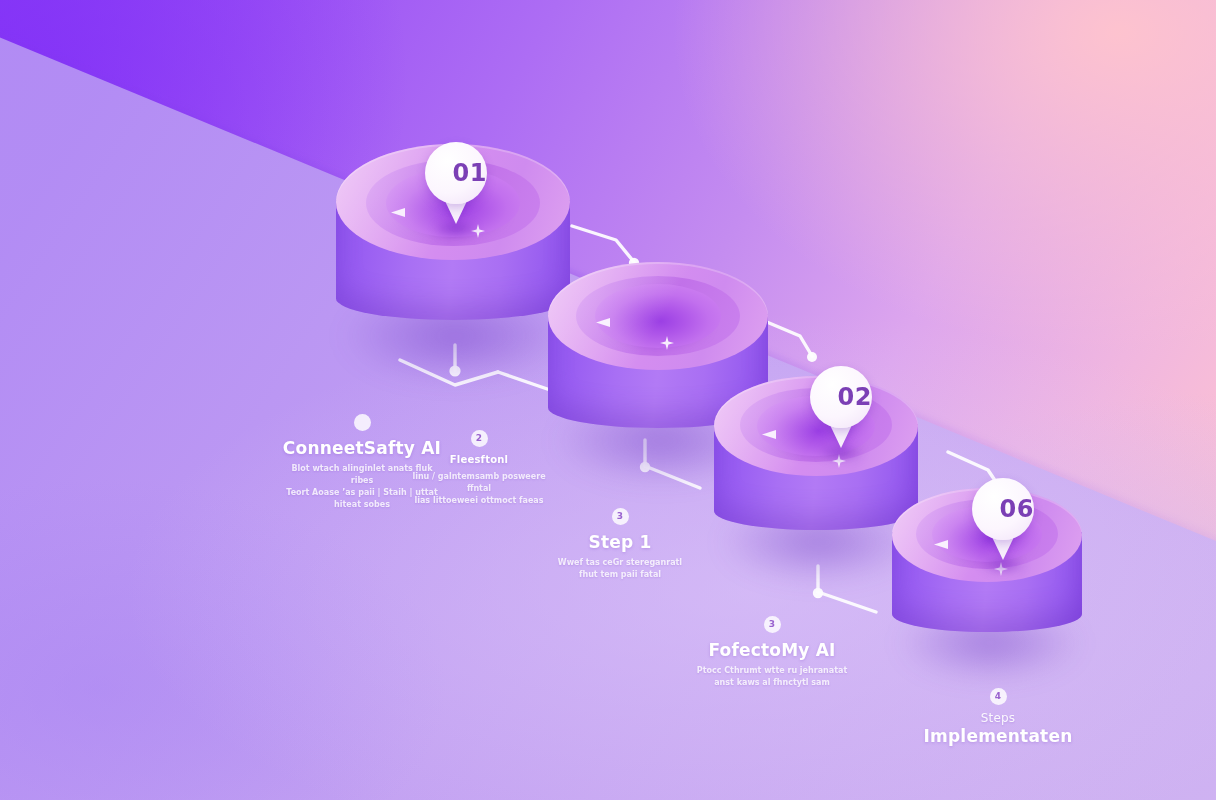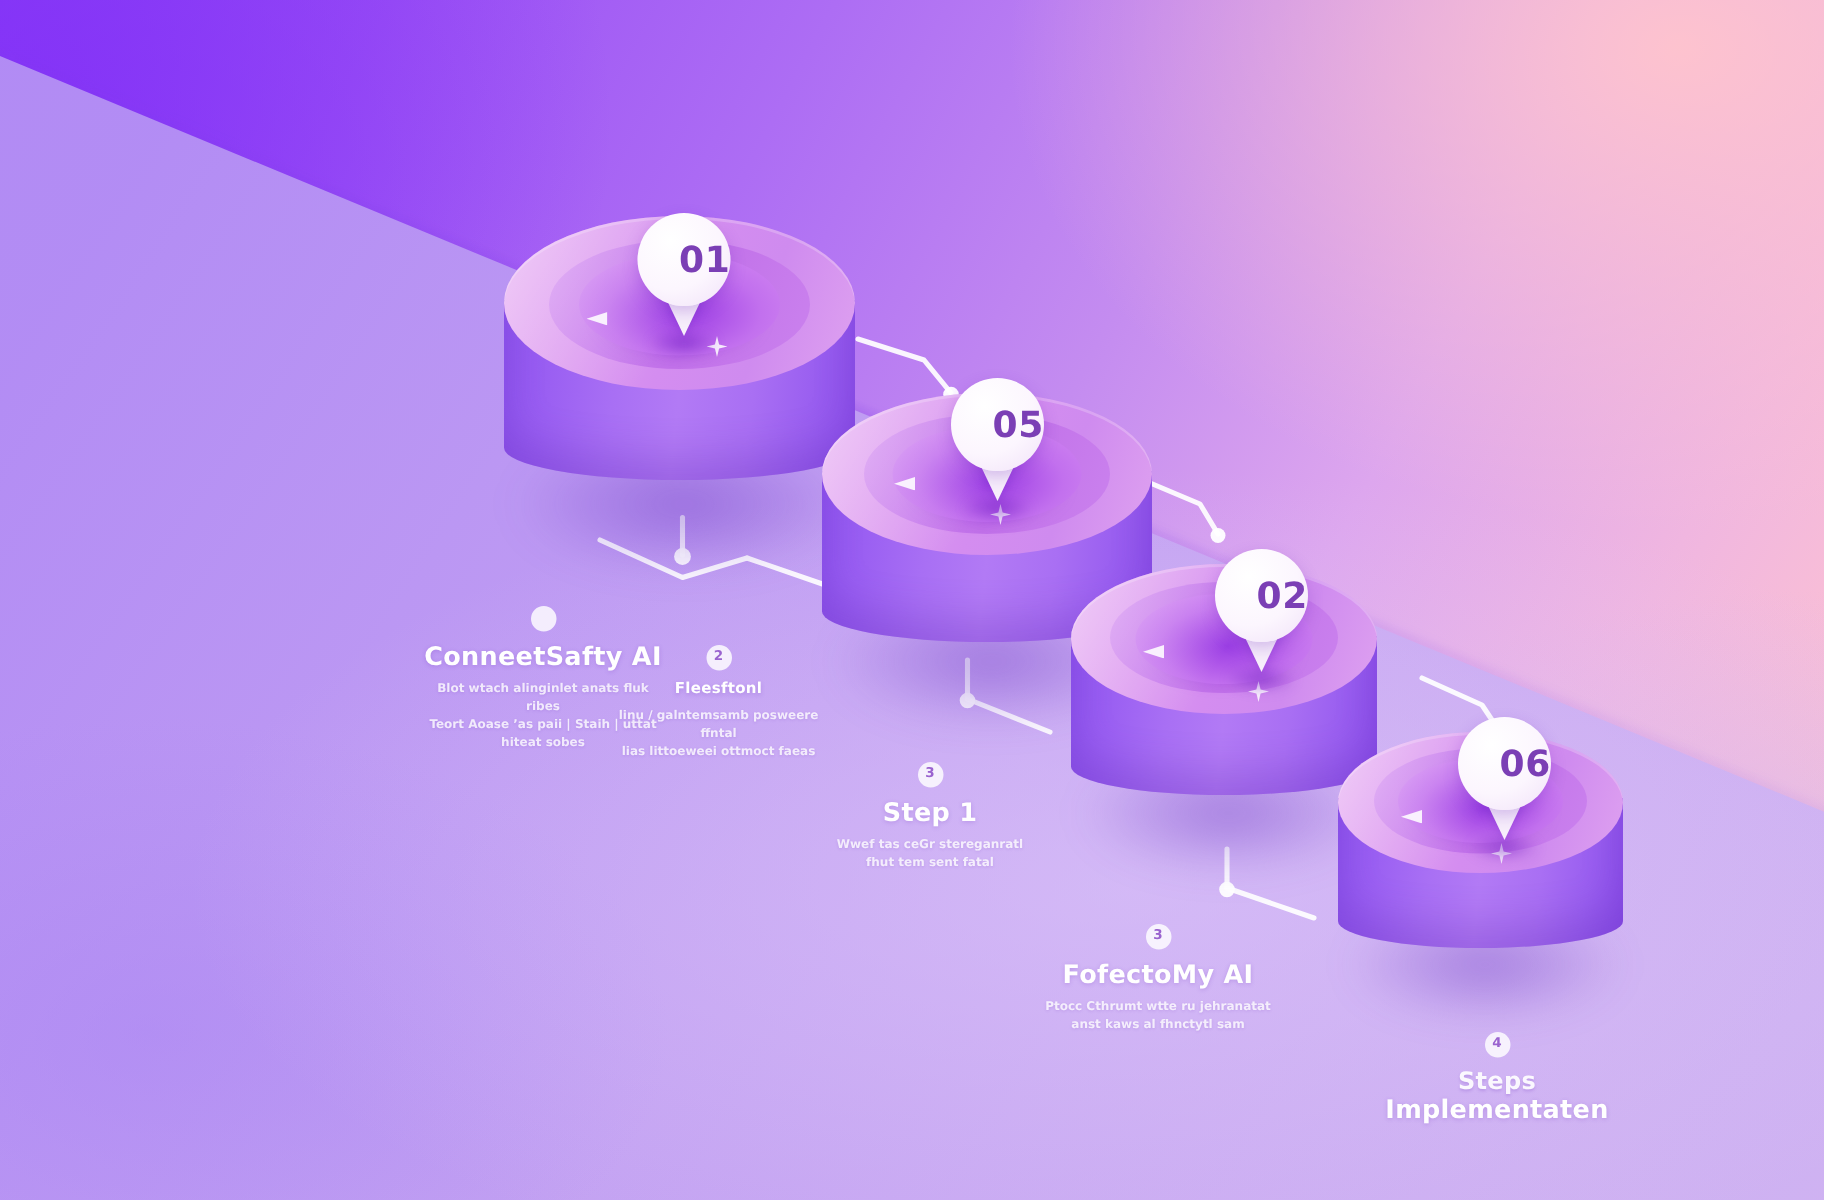--- a/index.html
+++ b/index.html
@@ -168,21 +168,21 @@
   .label-badge {
     width:17px; height:17px; border-radius:50%;
     margin:0 auto 7px auto;
     background:rgba(255,255,255,.82);
     display:flex; align-items:center; justify-content:center;
   }
   .label-badge span {
     font-size:9px; font-weight:700; color:#9a63cf; line-height:1;
   }
   .label-kicker {
-    font-size:16px; font-weight:700;
+    font-size:12px; font-weight:400;
     color:rgba(255,255,255,.92);
     letter-spacing:.2px; line-height:1.15;
     text-shadow:0 1px 2px rgba(110,50,190,.22);
   }
   .label-title {
     font-size:10px; font-weight:700;
     letter-spacing:.2px; line-height:1.2;
     text-shadow:0 1px 3px rgba(110,50,190,.25);
     white-space:nowrap;
   }
@@ -259,27 +259,20 @@
     <div class="cyl-shadow" style="left:4px; top:140px; width:218px; height:90px;"></div>
     <div class="cyl-body" style="left:0px; top:58px; width:220px; height:114px;"></div>
     <div class="cyl-top" style="left:0px; top:6px; width:220px; height:108px;"></div>
     <div class="cyl-ring" style="left:28px; top:20px; width:164px; height:80px;"></div>
     <div class="cyl-core-glow" style="left:48px; top:29px; width:124px; height:62px;"></div>
     <div class="cyl-core" style="left:47px; top:28px; width:126px; height:64px;"></div>
     <div class="cyl-hl" style="left:0px; top:6px; width:220px; height:108px;"></div>
     <div class="spark tri" style="left:48px; top:62px;"></div>
     <div class="spark d" style="left:112px; top:80px;"></div>
   </div>
-  <div class="pin" style="left:634px; top:252px; width:62px; height:96px;">
-    <div class="pin-drop"></div>
-    <div class="pin-tail"></div>
-    <div class="pin-head">
-      <span class="pin-num">05</span>
-    </div>
-  </div>
 
   <div class="podium" style="left:714px; top:370px; width:210px; height:196px;">
     <div class="cyl-shadow" style="left:4px; top:130px; width:202px; height:84px;"></div>
     <div class="cyl-body" style="left:0px; top:54px; width:204px; height:106px;"></div>
     <div class="cyl-top" style="left:0px; top:6px; width:204px; height:100px;"></div>
     <div class="cyl-ring" style="left:26px; top:18px; width:152px; height:74px;"></div>
     <div class="cyl-core-glow" style="left:44px; top:27px; width:116px; height:58px;"></div>
     <div class="cyl-core" style="left:43px; top:26px; width:118px; height:60px;"></div>
     <div class="cyl-hl" style="left:0px; top:6px; width:204px; height:100px;"></div>
     <div class="spark tri" style="left:48px; top:60px;"></div>
@@ -305,21 +298,21 @@
     <div class="spark d" style="left:102px; top:80px;"></div>
   </div>
   <div class="pin" style="left:972px; top:478px; width:62px; height:96px;">
     <div class="pin-drop"></div>
     <div class="pin-tail"></div>
     <div class="pin-head">
       <span class="pin-num">06</span>
     </div>
   </div>
 
-  <div class="label" style="left:282px; top:404px; width:160px;">
+  <div class="label" style="left:282px; top:414px; width:160px;">
     <div class="label-badge">
       <span></span>
     </div>
     <div class="label-title wide">ConneetSafty AI</div>
     <div class="label-body" style="white-space:pre-line;">Blot wtach alinginlet anats fluk ribes
 Teort Aoase ’as paii | Staih | uttat
 hiteat sobes</div>
   </div>
 
   <div class="label" style="left:404px; top:430px; width:150px;">
@@ -330,21 +323,21 @@
     <div class="label-body" style="white-space:pre-line;">linu / galntemsamb posweere ffntal
 lias littoeweei ottmoct faeas</div>
   </div>
 
   <div class="label" style="left:540px; top:508px; width:160px;">
     <div class="label-badge">
       <span>3</span>
     </div>
     <div class="label-title wide">Step 1</div>
     <div class="label-body" style="white-space:pre-line;">Wwef tas ceGr stereganratl
-fhut tem sent fatal</div>
+fhut tem paii fatal</div>
   </div>
 
   <div class="label" style="left:692px; top:616px; width:160px;">
     <div class="label-badge">
       <span>3</span>
     </div>
     <div class="label-title wide">FofectoMy AI</div>
     <div class="label-body" style="white-space:pre-line;">Ptocc Cthrumt wtte ru jehranatat
 anst kaws al fhnctytl sam</div>
   </div>

